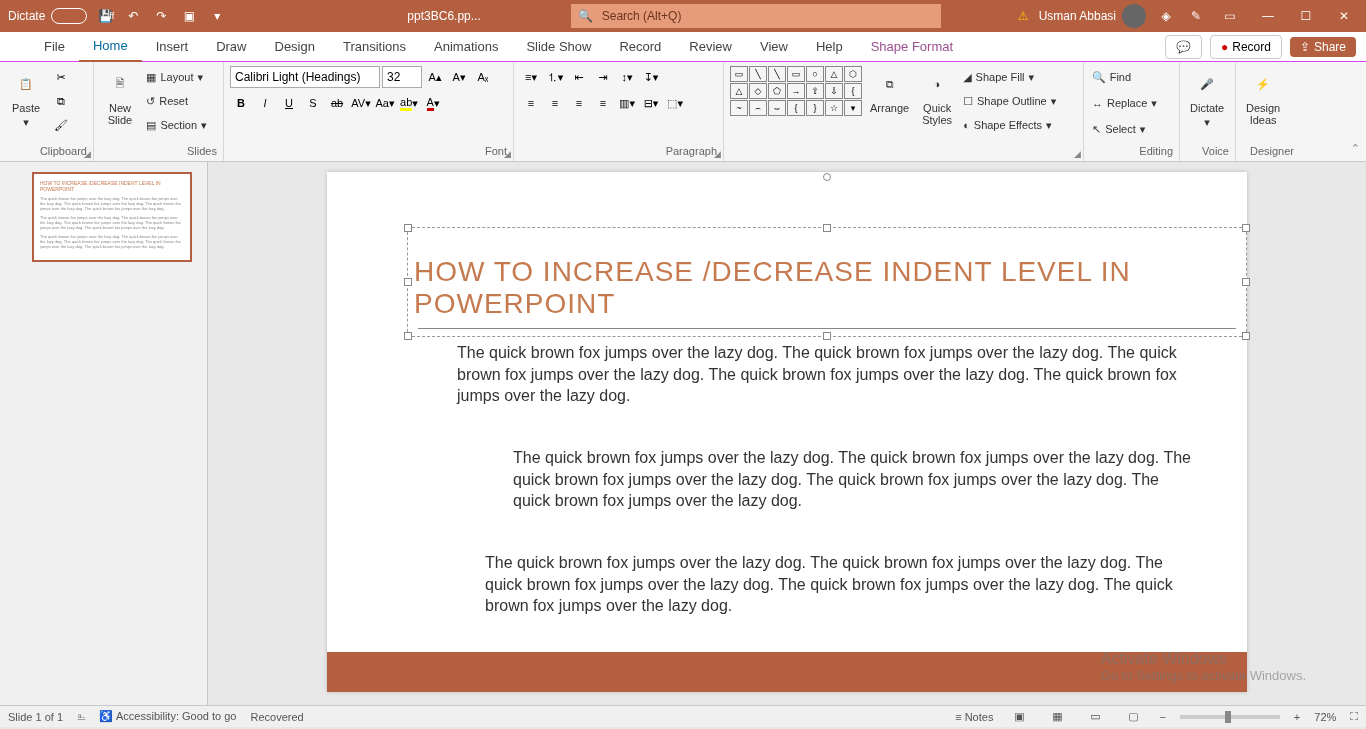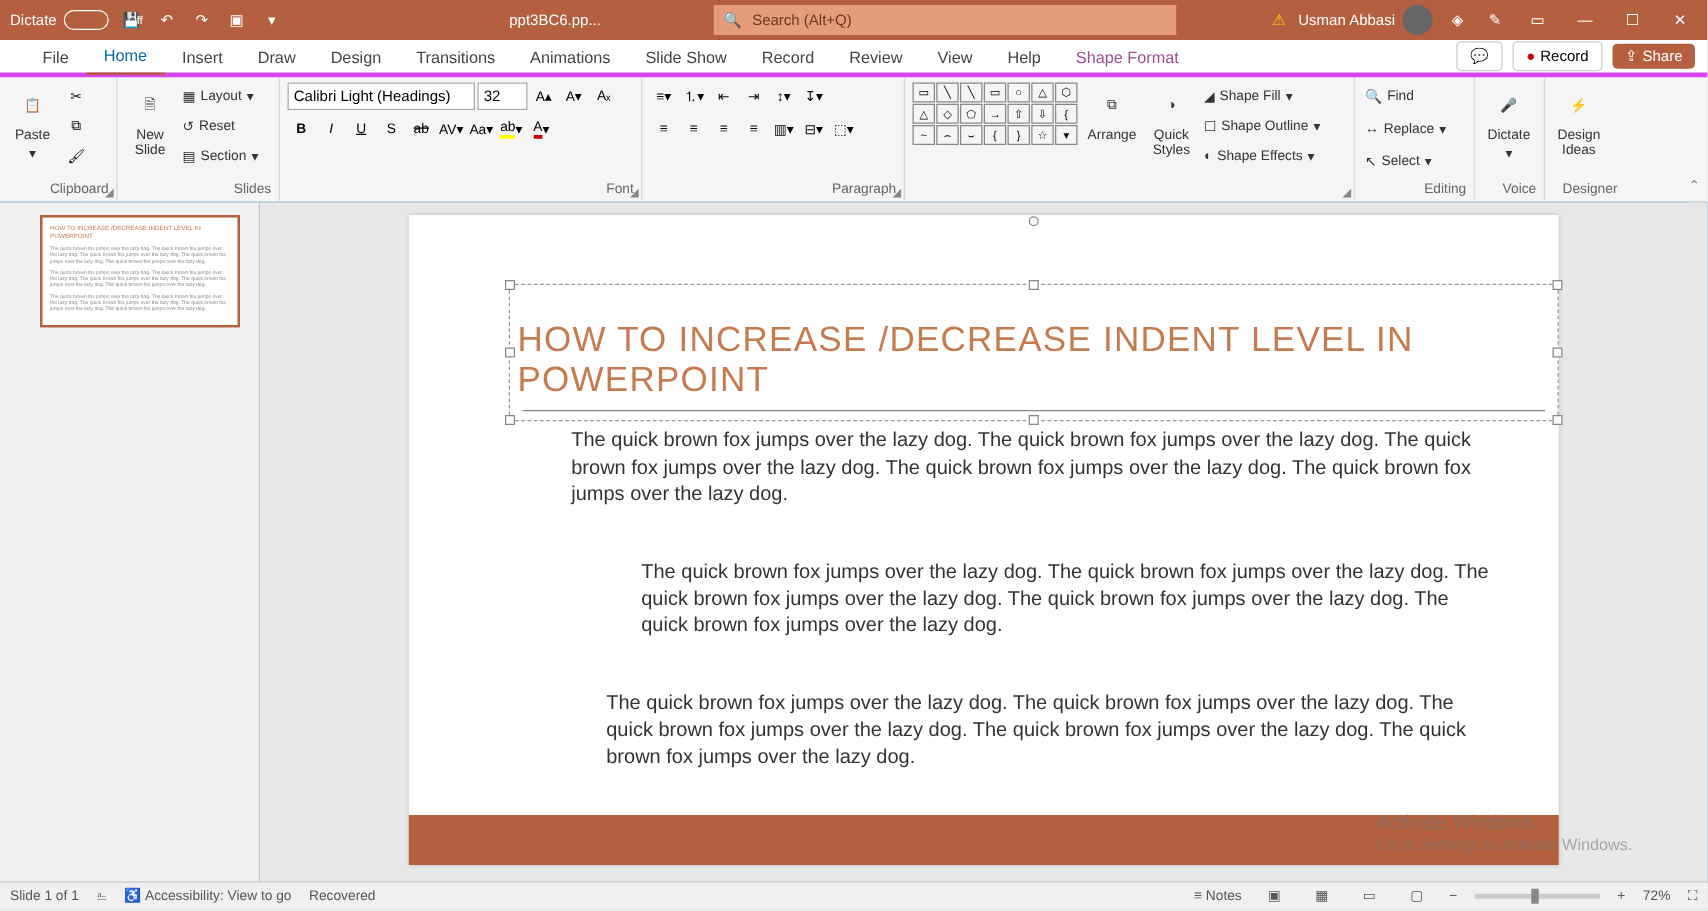--- a/index.html
+++ b/index.html
@@ -14,21 +14,21 @@
 .toggle .off { font-size:9px; margin-left:4px; }
 .qat-btn { width:20px; height:20px; display:flex; align-items:center; justify-content:center; cursor:pointer; }
 .filename { margin-left:180px; font-size:12px; }
 .searchbox { margin-left:90px; width:370px; height:24px; background:#e69b7a; display:flex; align-items:center; padding:0 8px; gap:8px; }
 .titlebar .right { margin-left:auto; display:flex; align-items:center; gap:10px; padding-right:8px; }
 .user { display:flex; align-items:center; gap:6px; }
 .avatar { width:24px; height:24px; border-radius:50%; background:#666; }
 .win-btn { width:28px; height:20px; display:flex; align-items:center; justify-content:center; cursor:pointer; }
 
 
-.tabstrip { height:30px; background:#fff; display:flex; align-items:center; border-bottom:4px solid #d946ef; padding-left:20px; gap:0; }
+.tabstrip { height:30px; background:#fff; display:flex; align-items:center; border-bottom:1px solid #d946ef; padding-left:30px; gap:0; }
 .tab { padding:0 14px; height:30px; display:flex; align-items:center; font-size:13px; color:#444; cursor:pointer; }
 .tab.active { color:#0369a1; border-bottom:2px solid #b45f3f; }
 .tab.purple { color:#9a4f8f; }
 .tabstrip .spacer { flex:1; }
 .rec-btn { padding:4px 10px; border:1px solid #ccc; border-radius:4px; font-size:12px; margin-right:8px; display:flex; align-items:center; gap:4px; cursor:pointer; }
 .share-btn { padding:3px 10px; background:#b45f3f; color:#fff; border-radius:4px; font-size:12px; margin-right:10px; display:flex; align-items:center; gap:4px; cursor:pointer; }
 
 
 .ribbon { height:100px; background:#f5f5f5; display:flex; border-bottom:1px solid #c8c8c8; }
 .group { border-right:1px solid #d8d8d8; display:flex; flex-direction:column; justify-content:space-between; padding:4px 6px 2px 6px; }
@@ -41,21 +41,21 @@
 .row { display:flex; gap:2px; align-items:center; }
 .sq { width:22px; height:22px; display:flex; align-items:center; justify-content:center; font-size:11px; cursor:pointer; border:1px solid transparent; }
 .font-sel { width:150px; height:22px; border:1px solid #aaa; background:#fff; font-size:12px; padding:0 4px; }
 .size-sel { width:40px; height:22px; border:1px solid #aaa; background:#fff; font-size:12px; padding:0 4px; }
 .shapes-grid { display:grid; grid-template-columns:repeat(7,18px); grid-auto-rows:16px; gap:1px; }
 .shapes-grid span { border:1px solid #888; font-size:9px; display:flex; align-items:center; justify-content:center; }
 .launcher { position:absolute; right:2px; bottom:2px; font-size:9px; color:#888; cursor:pointer; }
 .group { position:relative; }
 
 
-.workspace { position:absolute; top:162px; left:0; right:0; bottom:22px; background:#0ea5e9; display:flex; }
+.workspace { position:absolute; top:162px; left:0; right:0; bottom:22px; background:#fdba74; display:flex; }
 .thumbpane { width:208px; background:#f0f0f0; border-right:1px solid #c8c8c8; padding:10px 8px; }
 .thumb { border:2px solid #b45f3f; background:#fff; width:160px; height:90px; margin-left:24px; position:relative; padding:6px; }
 .thumb .t-title { font-size:5px; color:#c67a4f; }
 .thumb .t-para { font-size:4px; color:#888; margin-top:4px; line-height:5px; }
 .slidearea { flex:1; background:#e8e8e8; position:relative; display:flex; justify-content:center; padding-top:10px; }
 .slidearea .scroll { position:absolute; right:2px; top:0; bottom:0; width:14px; background:#e8e8e8; }
 .slide { width:920px; height:520px; background:#fff; position:relative; box-shadow:0 0 4px rgba(0,0,0,0.2); }
 .title-box { position:absolute; left:80px; top:55px; width:840px; height:110px; border:1px dashed #999; }
 .title-box .handle { width:8px; height:8px; background:#fff; border:1px solid #888; position:absolute; }
 .title-box .h-tl{top:-4px;left:-4px}.title-box .h-tr{top:-4px;right:-4px}.title-box .h-bl{bottom:-4px;left:-4px}.title-box .h-br{bottom:-4px;right:-4px}
@@ -347,21 +347,21 @@
       <div>Activate Windows</div>
       <div class="sub">Go to Settings to activate Windows.</div>
     </div>
     <div class="scroll"></div>
   </div>
 </div>
 
 <div class="statusbar">
   <span>Slide 1 of 1</span>
   <span>⎁</span>
-  <span>♿ <span>Accessibility: View to go</span></span>
+  <span>♿ <span>Accessibility: Good to go</span></span>
   <span>Recovered</span>
   <div class="spacer"></div>
   <span>≡ <span>Notes</span></span>
   <div class="view-btn">▣</div>
   <div class="view-btn">▦</div>
   <div class="view-btn">▭</div>
   <div class="view-btn">▢</div>
   <span>−</span>
   <div class="zoom-slider">
       <div class="thumb"></div>

